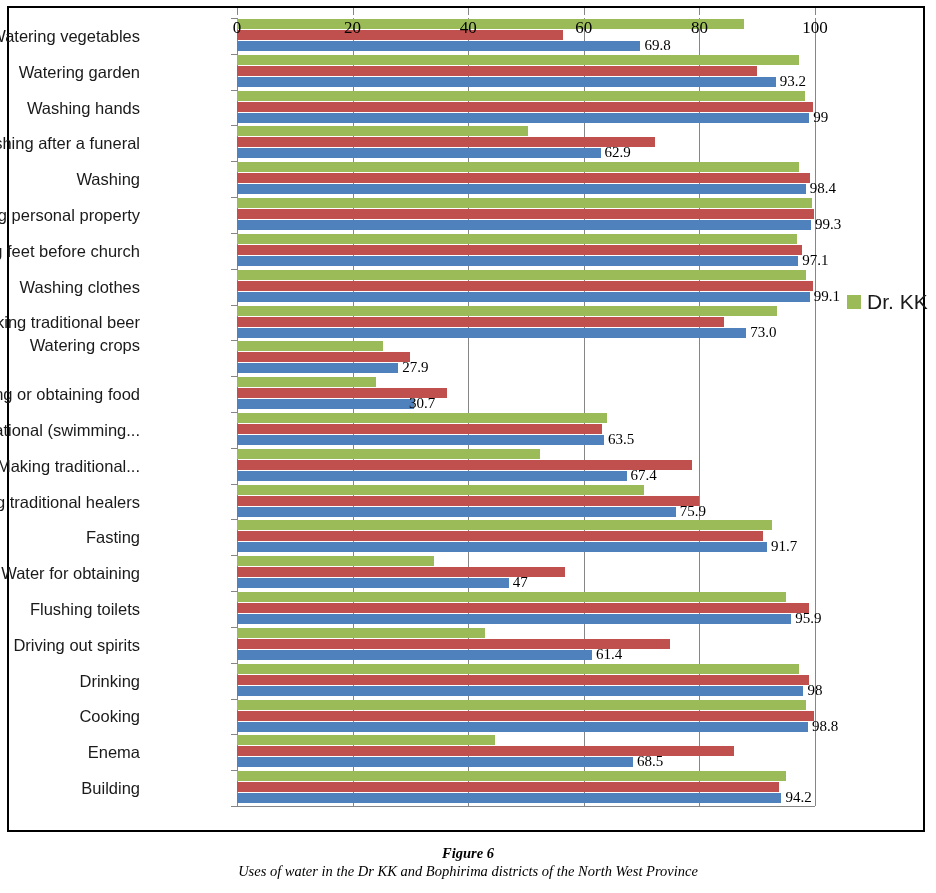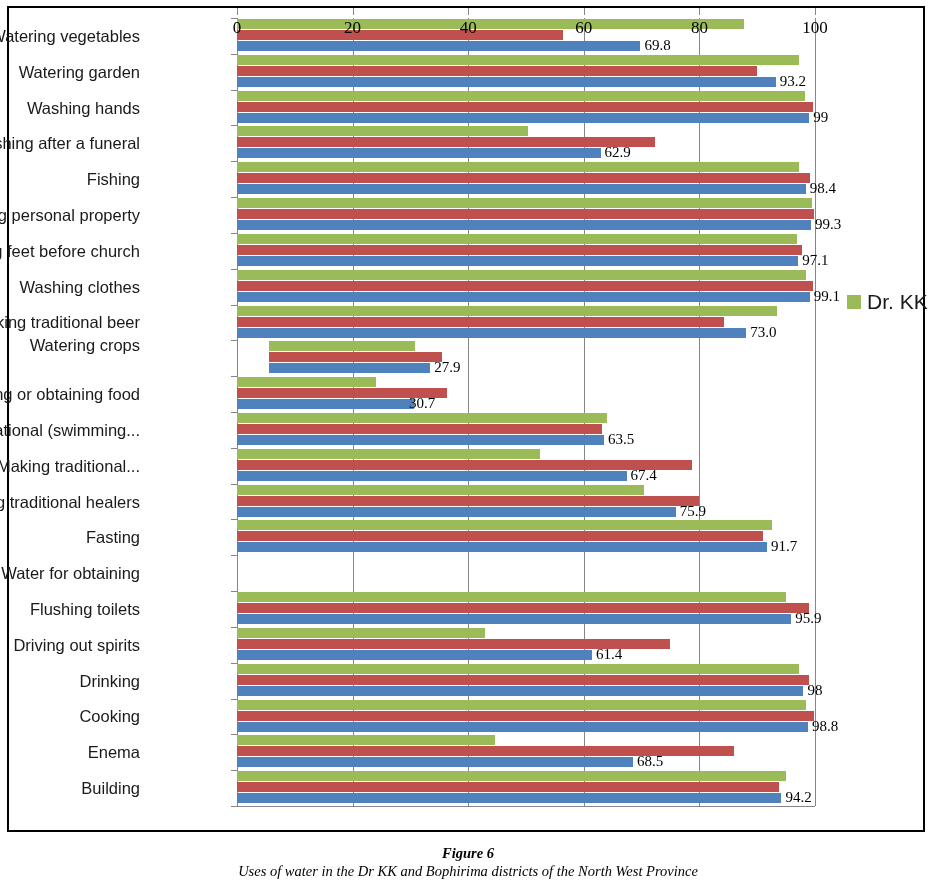--- a/index.html
+++ b/index.html
@@ -205,21 +205,21 @@
             <div class="bar red" style="width: 575.688px; background: rgb(192, 80, 77);"></div>
             <div class="bar blue" style="width: 572.798px; background: rgb(79, 129, 189);"></div>
             <div class="bar-label" style="left: 576.798px;">99.1</div>
           </div>
           <div class="cat-row" style="top: 286.545px; height: 35.8182px;">
             <div class="bar green" style="width: 540.43px; background: rgb(155, 187, 89);"></div>
             <div class="bar red" style="width: 486.676px; background: rgb(192, 80, 77);"></div>
             <div class="bar blue" style="width: 509.218px; background: rgb(79, 129, 189);"></div>
             <div class="bar-label" style="left: 513.218px;">73.0</div>
           </div>
-          <div class="cat-row" style="top: 322.364px; height: 35.8182px; margin-left: 32px;">
+          <div class="cat-row" style="top: 322.364px; height: 35.8182px;">
             <div class="bar green" style="width: 145.656px; background: rgb(155, 187, 89);"></div>
             <div class="bar red" style="width: 172.822px; background: rgb(192, 80, 77);"></div>
             <div class="bar blue" style="width: 161.262px; background: rgb(79, 129, 189);"></div>
             <div class="bar-label" style="left: 165.262px;">27.9</div>
           </div>
           <div class="cat-row" style="top: 358.182px; height: 35.8182px;">
             <div class="bar green" style="width: 138.72px; background: rgb(155, 187, 89);"></div>
             <div class="bar red" style="width: 209.814px; background: rgb(192, 80, 77);"></div>
             <div class="bar blue" style="width: 177.446px; background: rgb(79, 129, 189);"></div>
             <div class="bar-label" style="left: 172px;">30.7</div>
@@ -240,20 +240,26 @@
             <div class="bar green" style="width: 407.49px; background: rgb(155, 187, 89);"></div>
             <div class="bar red" style="width: 462.4px; background: rgb(192, 80, 77);"></div>
             <div class="bar blue" style="width: 438.702px; background: rgb(79, 129, 189);"></div>
             <div class="bar-label" style="left: 442.702px;">75.9</div>
           </div>
           <div class="cat-row" style="top: 501.455px; height: 35.8182px;">
             <div class="bar green" style="width: 534.65px; background: rgb(155, 187, 89);"></div>
             <div class="bar red" style="width: 525.98px; background: rgb(192, 80, 77);"></div>
             <div class="bar blue" style="width: 530.026px; background: rgb(79, 129, 189);"></div>
             <div class="bar-label" style="left: 534.026px;">91.7</div>
+          </div>
+          <div class="cat-row" style="top: 537.273px; height: 35.8182px;">
+            <div class="bar green" style="width: 196.52px; background: rgb(155, 187, 89);"></div>
+            <div class="bar red" style="width: 327.726px; background: rgb(192, 80, 77);"></div>
+            <div class="bar blue" style="width: 271.66px; background: rgb(79, 129, 189);"></div>
+            <div class="bar-label" style="left: 275.66px;">47</div>
           </div>
           <div class="cat-row" style="top: 573.091px; height: 35.8182px;">
             <div class="bar green" style="width: 548.522px; background: rgb(155, 187, 89);"></div>
             <div class="bar red" style="width: 572.22px; background: rgb(192, 80, 77);"></div>
             <div class="bar blue" style="width: 554.302px; background: rgb(79, 129, 189);"></div>
             <div class="bar-label" style="left: 558.302px;">95.9</div>
           </div>
           <div class="cat-row" style="top: 608.909px; height: 35.8182px;">
             <div class="bar green" style="width: 247.962px; background: rgb(155, 187, 89);"></div>
             <div class="bar red" style="width: 432.922px; background: rgb(192, 80, 77);"></div>
@@ -305,21 +311,21 @@
 
     <div id="cat-labels">
         <div class="cat-label" style="top: 18.9091px;">Watering vegetables</div>
         <div class="cat-tick" style="position: absolute; left: 222px; width: 6px; height: 1px; background: rgb(134, 134, 134); top: 10px;"></div>
         <div class="cat-label" style="top: 54.7273px;">Watering garden</div>
         <div class="cat-tick" style="position: absolute; left: 222px; width: 6px; height: 1px; background: rgb(134, 134, 134); top: 45.8182px;"></div>
         <div class="cat-label" style="top: 90.5455px;">Washing hands</div>
         <div class="cat-tick" style="position: absolute; left: 222px; width: 6px; height: 1px; background: rgb(134, 134, 134); top: 81.6364px;"></div>
         <div class="cat-label" style="top: 126.364px;">Washing after a funeral</div>
         <div class="cat-tick" style="position: absolute; left: 222px; width: 6px; height: 1px; background: rgb(134, 134, 134); top: 117.455px;"></div>
-        <div class="cat-label" style="top: 162.182px;">Fishing</div>
+        <div class="cat-label" style="top: 162.182px;">Washing</div>
         <div class="cat-tick" style="position: absolute; left: 222px; width: 6px; height: 1px; background: rgb(134, 134, 134); top: 153.273px;"></div>
         <div class="cat-label" style="top: 198px;">Washing personal property</div>
         <div class="cat-tick" style="position: absolute; left: 222px; width: 6px; height: 1px; background: rgb(134, 134, 134); top: 189.091px;"></div>
         <div class="cat-label" style="top: 233.818px;">Washing feet before church</div>
         <div class="cat-tick" style="position: absolute; left: 222px; width: 6px; height: 1px; background: rgb(134, 134, 134); top: 224.909px;"></div>
         <div class="cat-label" style="top: 269.636px;">Washing clothes</div>
         <div class="cat-tick" style="position: absolute; left: 222px; width: 6px; height: 1px; background: rgb(134, 134, 134); top: 260.727px;"></div>
         <div class="cat-label" style="top: 305.455px;">Making traditional beer</div>
         <div class="cat-tick" style="position: absolute; left: 222px; width: 6px; height: 1px; background: rgb(134, 134, 134); top: 296.545px;"></div>
         <div class="cat-label" style="top: 328px;">Watering crops</div>

